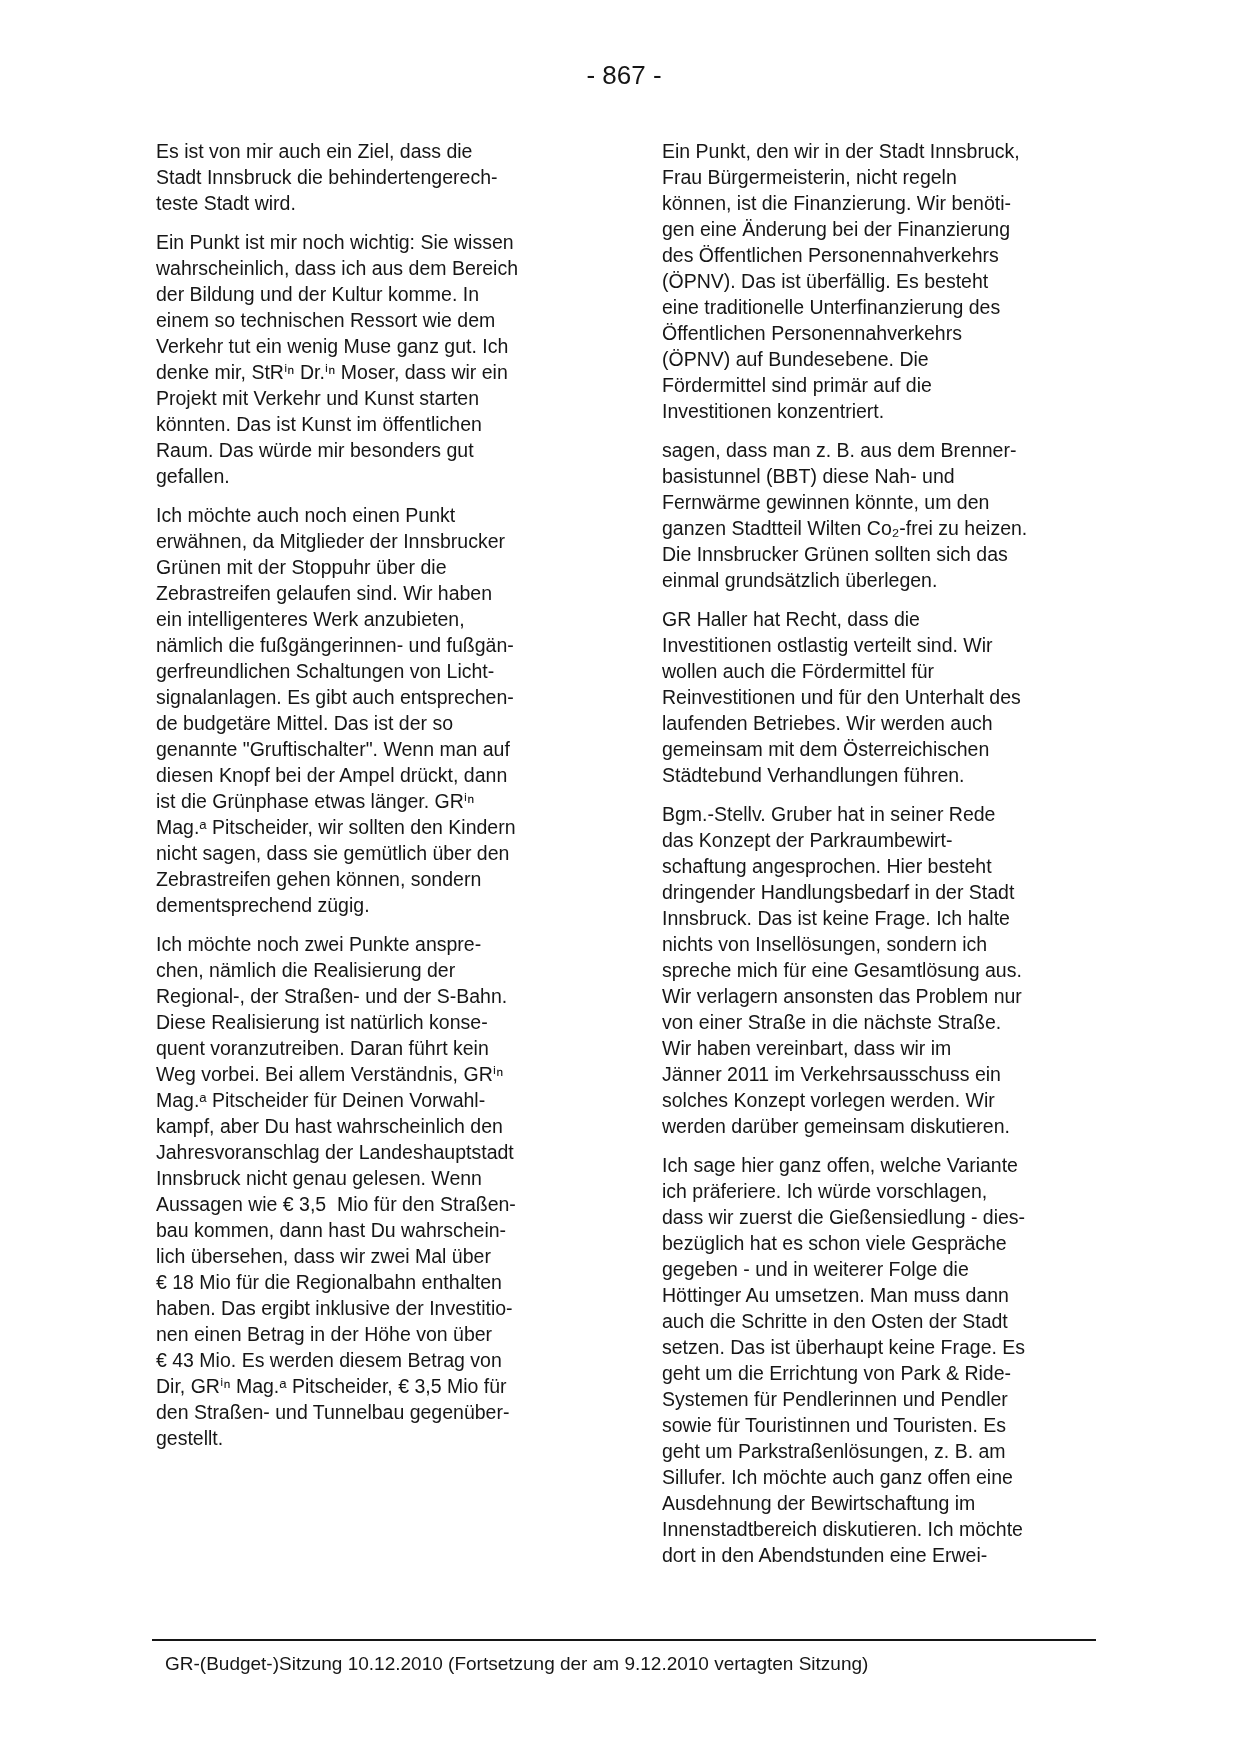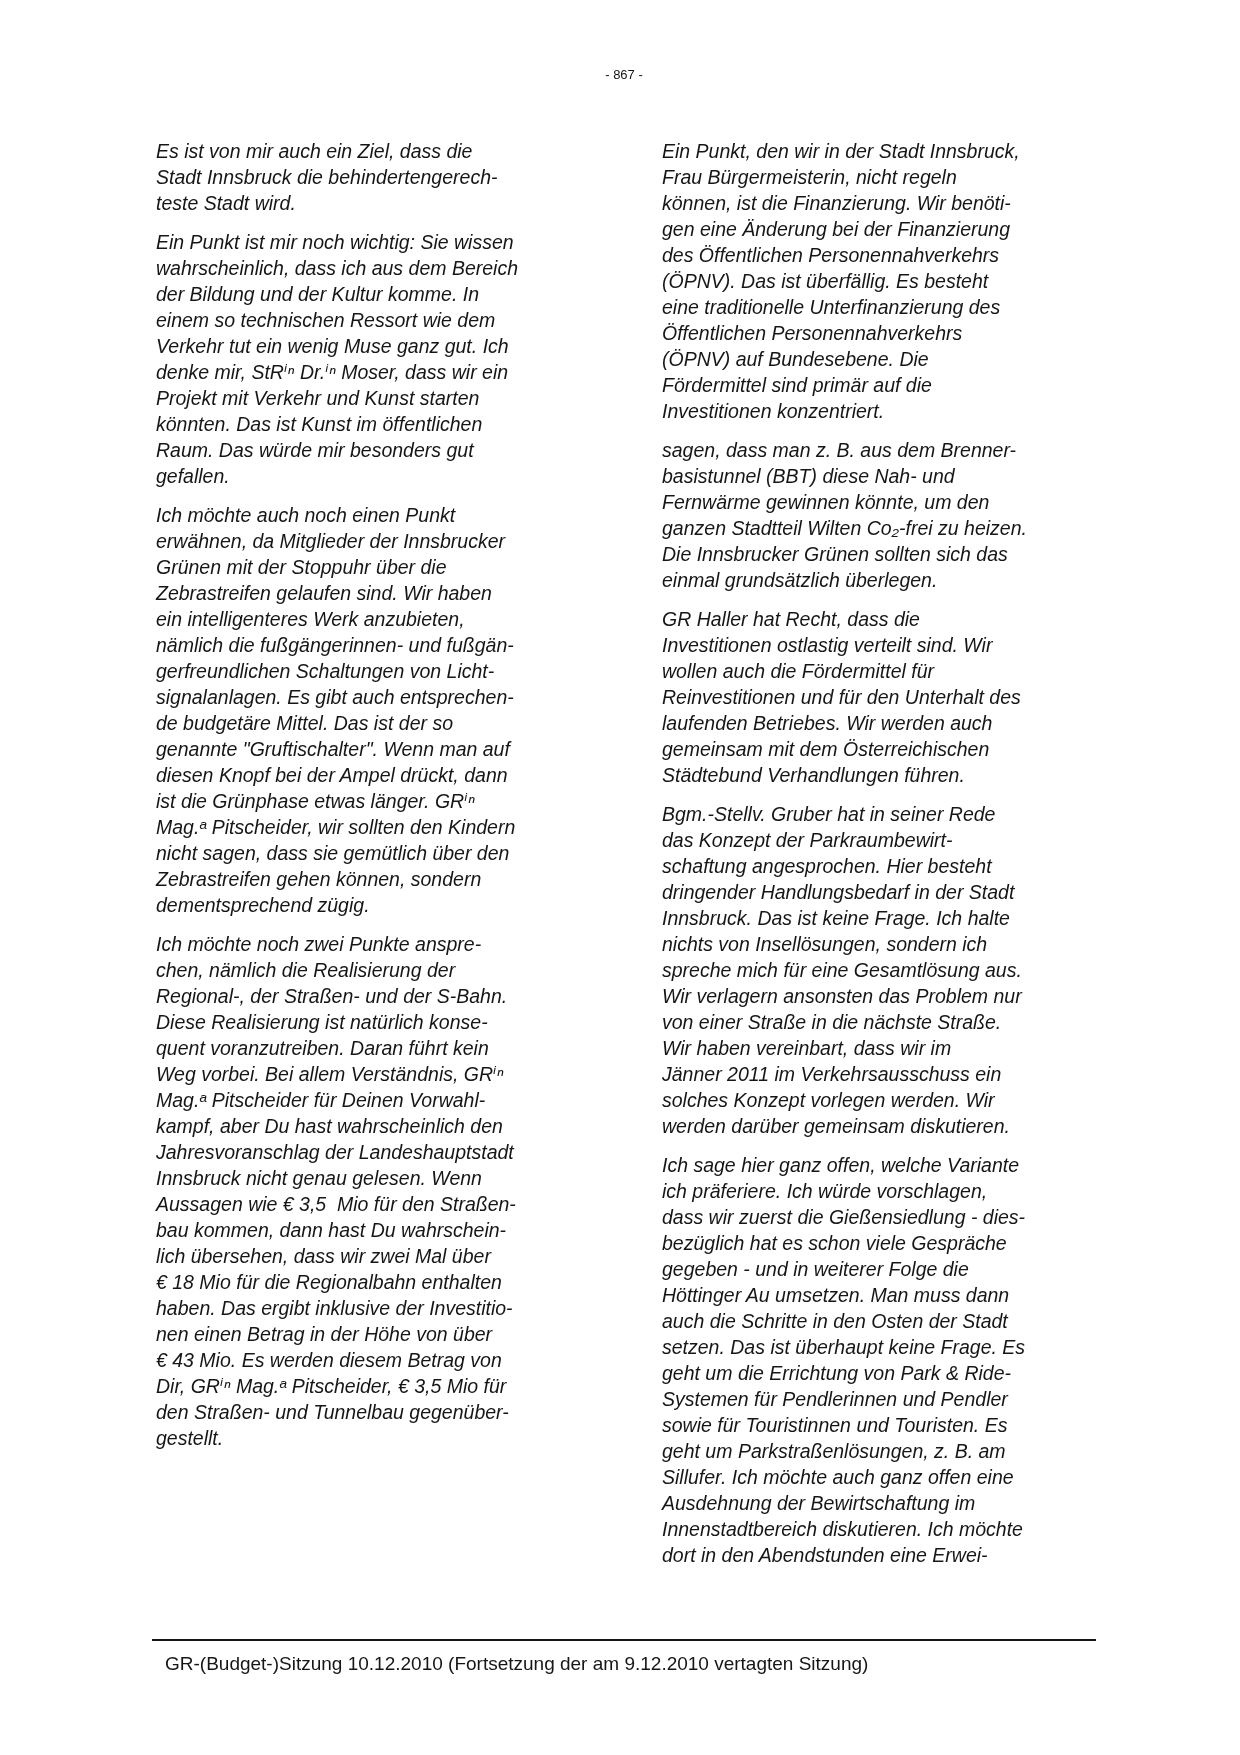--- a/index.html
+++ b/index.html
@@ -16,30 +16,29 @@
     font-family: "Liberation Sans", "DejaVu Sans", sans-serif;
     color: #161616;
     overflow: hidden;
   }
   .page-number {
     position: absolute;
     top: 62px;
     left: 152px;
     width: 944px;
     text-align: center;
-    font-size: 13px;
+    font-size: 26px;
     line-height: 26px;
   }
   .col {
     position: absolute;
     top: 138px;
     font-size: 19.5px;
     line-height: 26px;
     white-space: pre-wrap;
-    font-style: italic;
   }
   .col-left  { left: 156px; width: 480px; }
   .col-right { left: 662px; width: 510px; }
   .col p {
     margin: 0 0 13px 0;
   }
   .footer-rule {
     position: absolute;
     left: 152px;
     top: 1639px;

